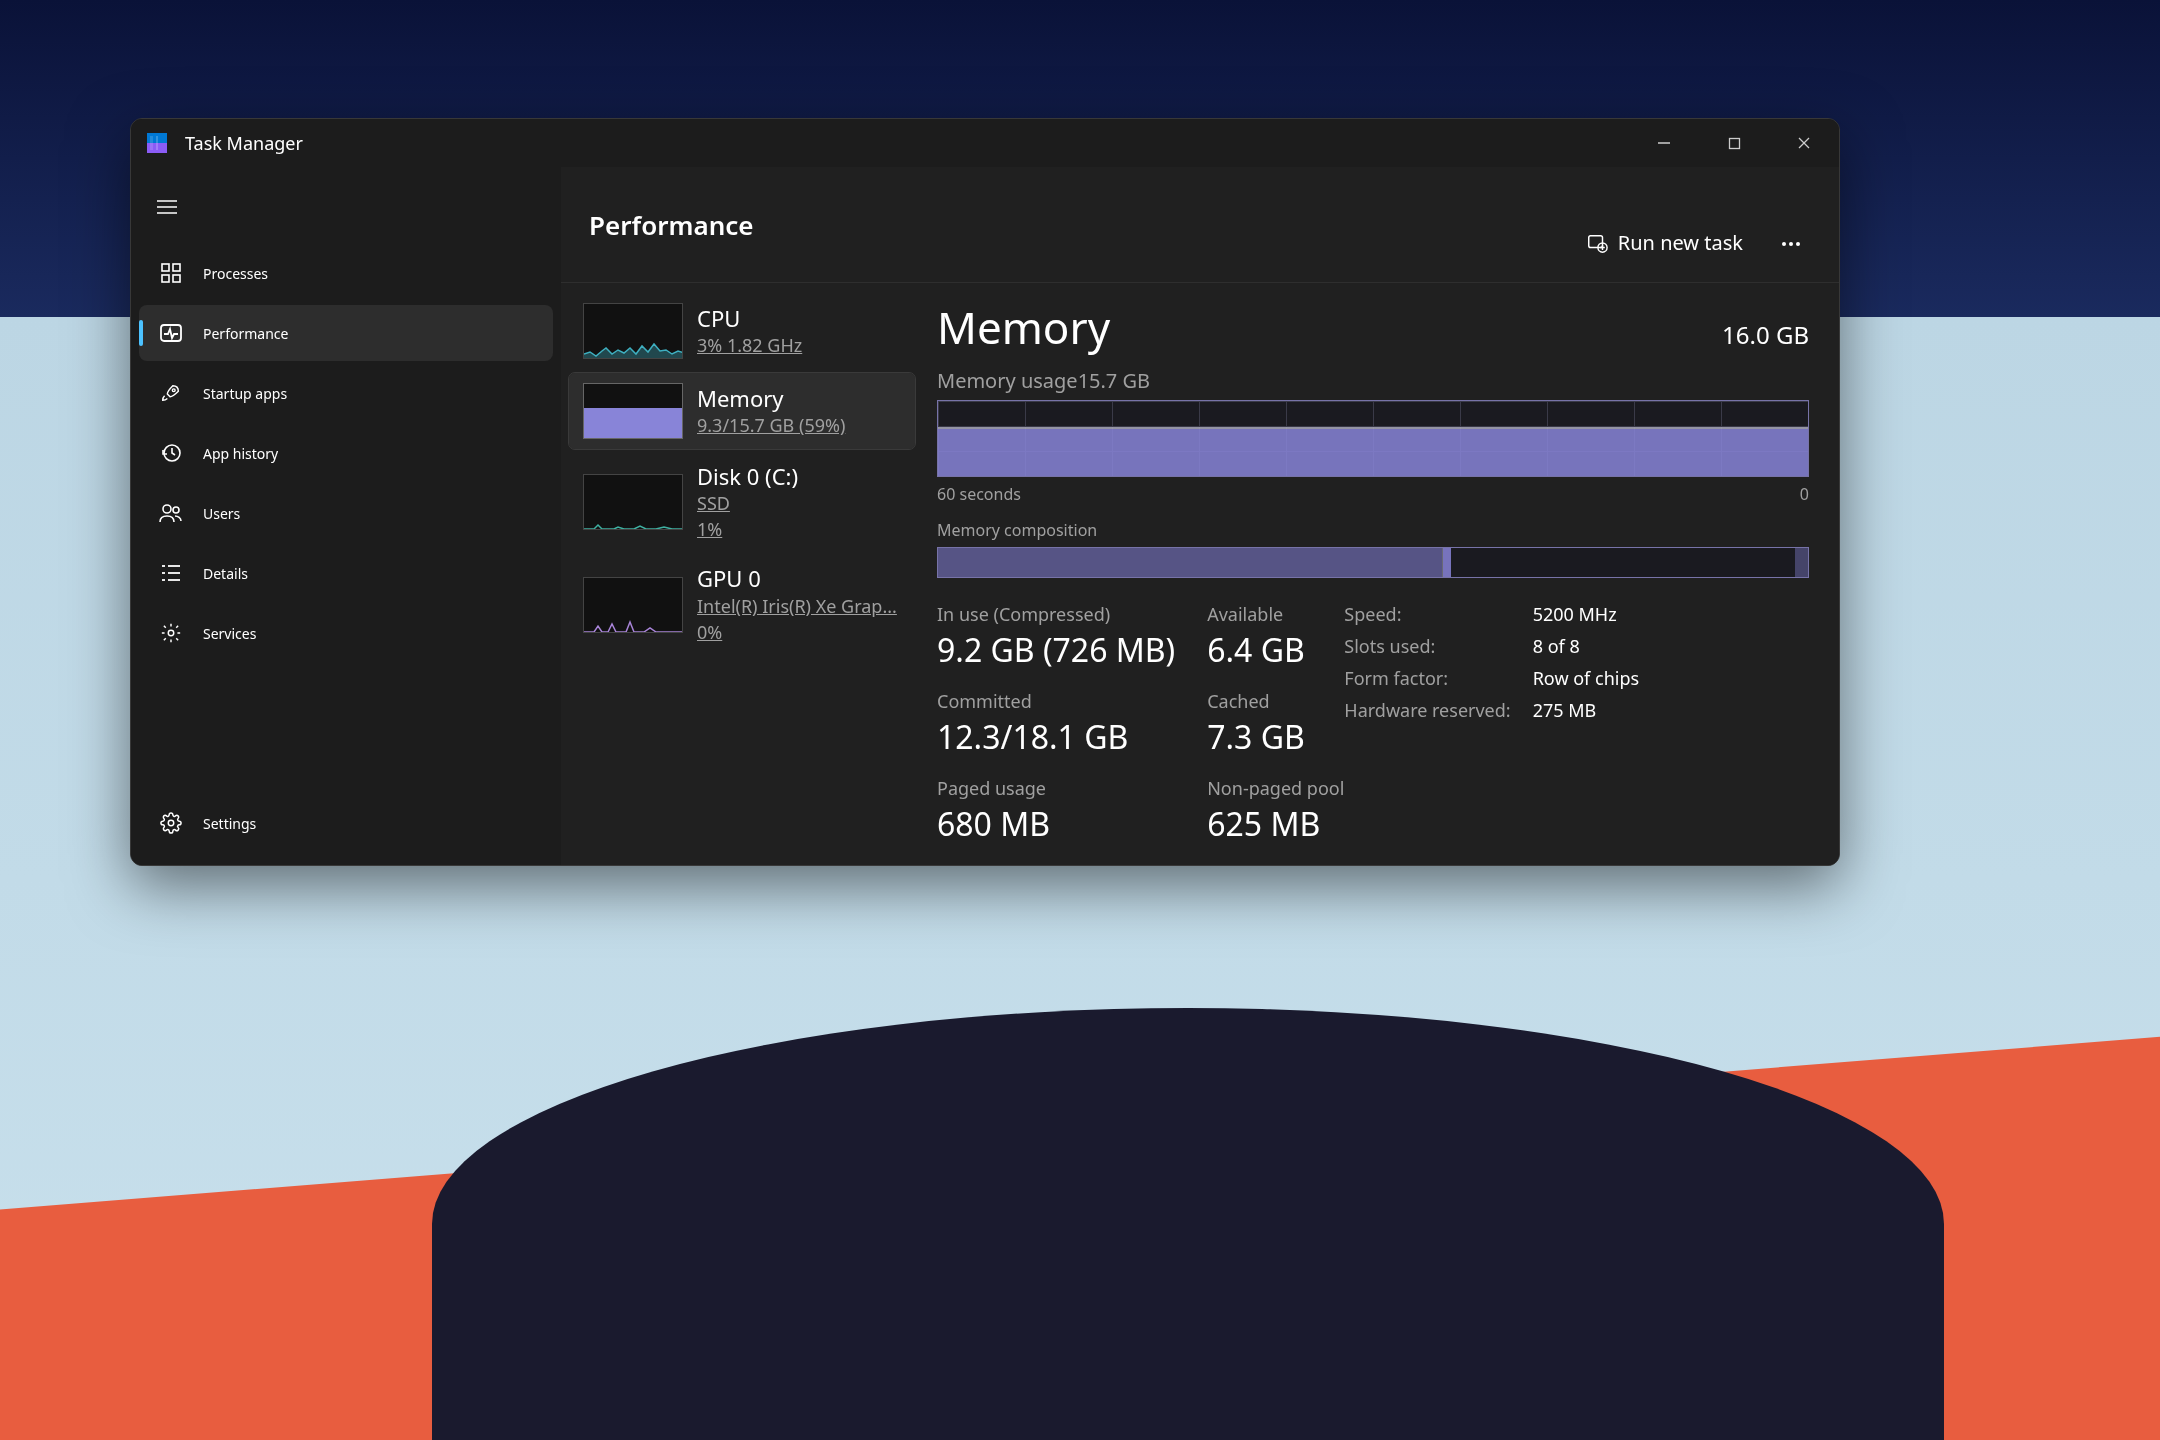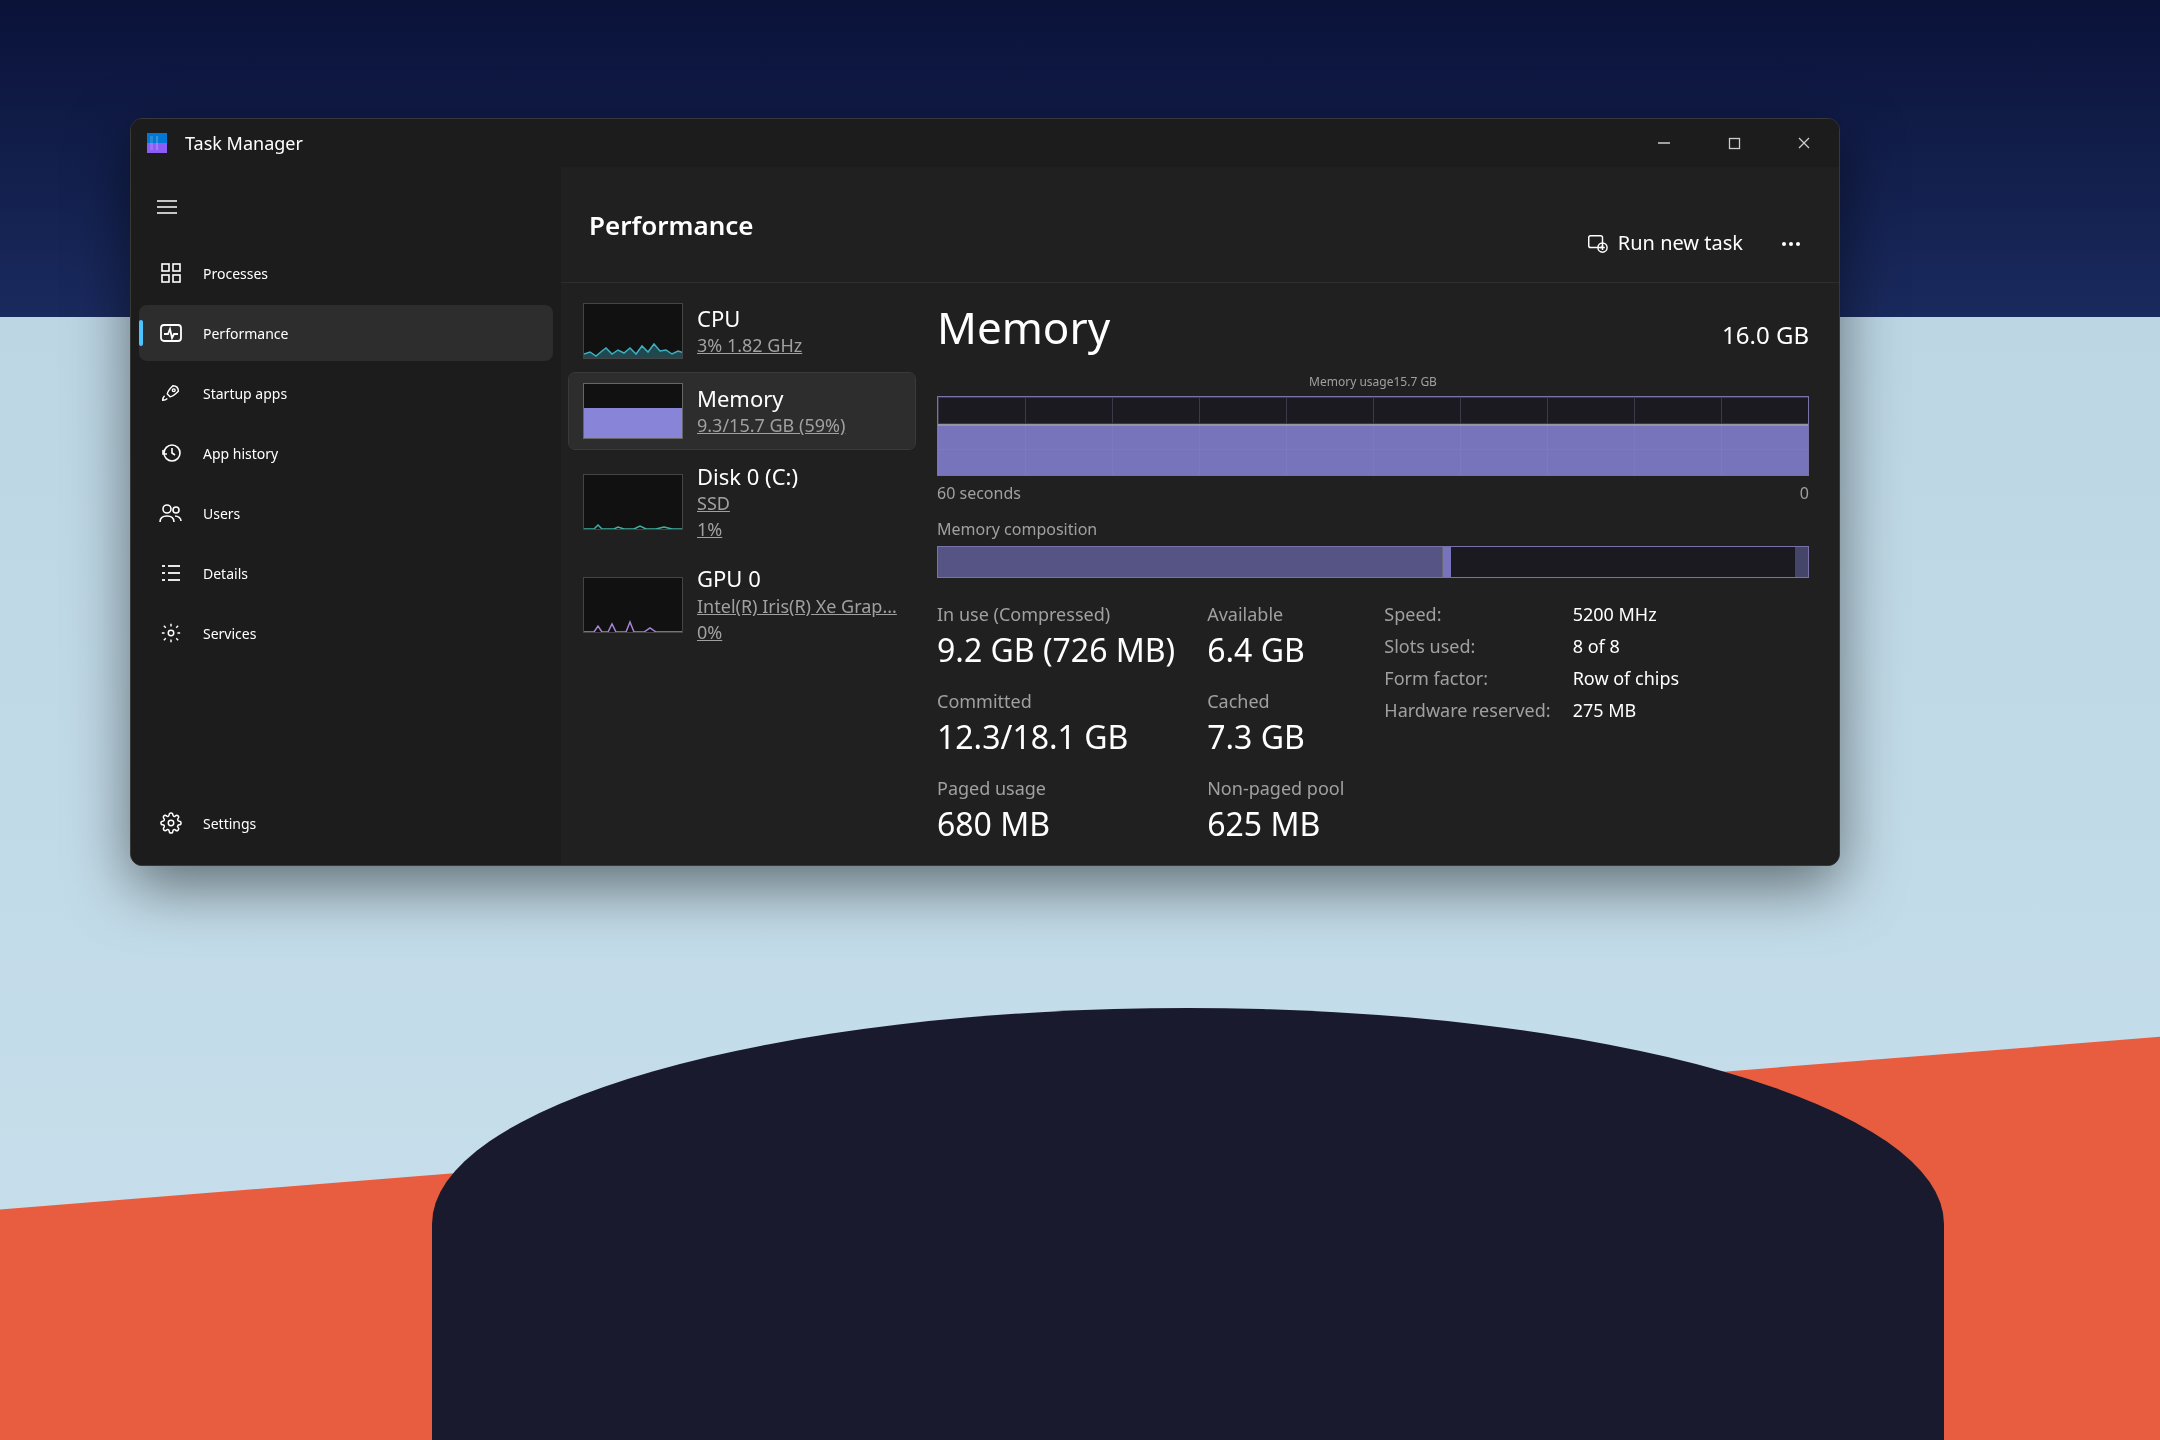--- a/index.html
+++ b/index.html
@@ -137,21 +137,21 @@
   }
   .thumb-mem { background:linear-gradient(to top, var(--mem-color) 0 55%, #111 55% 100%); border-color:#666;}
   .perf-item .meta .name{ color:var(--text-primary); font-size:22px; line-height:1.2;}
   .perf-item .meta .sub { color:var(--text-secondary); font-size:18px; margin-top:2px;text-decoration:underline;}
 
   
   .detail { flex:1; padding:14px 30px 20px 14px; display:flex; flex-direction:column; min-width:0;}
   .detail-top-row{ display:flex; align-items:baseline; }
   .detail-title { font-size:44px; font-weight:400; color:var(--text-primary);}
   .detail-total { margin-left:auto; font-size:24px; color:var(--text-primary);}
-  .graph-labels{ display:flex; justify-content:center; font-size:12px; color:var(--text-secondary); margin-top:16px;}
+  .graph-labels{ display:flex; justify-content:flex-start; font-size:20px; color:var(--text-secondary); margin-top:10px;}
   .usage-graph {
     margin-top:6px;
     height:200px;
     border:1px solid #7773a8;
     position:relative;
     background:
       linear-gradient(to right, #3a3a48 1px, transparent 1px) 0 0/10% 100%,
       linear-gradient(to bottom, #3a3a48 1px, transparent 1px) 0 0/100% 33.33%;
     background-color:#1a1a20;
   }
@@ -169,21 +169,21 @@
     border:1px solid #7773a8;
     display:flex;
     background:#1a1a20;
   }
   .comp-seg1{width:58%; background:var(--mem-color); opacity:.55; border-right:1px solid #aab;}
   .comp-seg2{width:1%; background:var(--mem-color); opacity:.85;}
   .comp-seg3{flex:1;}
   .comp-seg4{width:1.5%; background:var(--mem-color); opacity:.4;}
 
   
-  .stats { display:flex; gap:40px; margin-top:24px; }
+  .stats { display:flex; margin-top:24px; }
   .stats-col-left{display:grid; grid-template-columns:auto auto; column-gap:32px; row-gap:18px;}
   .stat-block{}
   .stat-label{font-size:18px; color:var(--text-secondary);white-space:nowrap;}
   .stat-value{font-size:32px; color:var(--text-primary); margin-top:2px;white-space:nowrap;}
   .kv-table{display:grid; grid-template-columns:auto auto; column-gap:22px; row-gap:8px; font-size:18px; align-content:start;}
   .kv-table .k{color:var(--text-secondary);}
   .kv-table .v{color:var(--text-primary);}
 
   svg { display:block; }
 </style>

